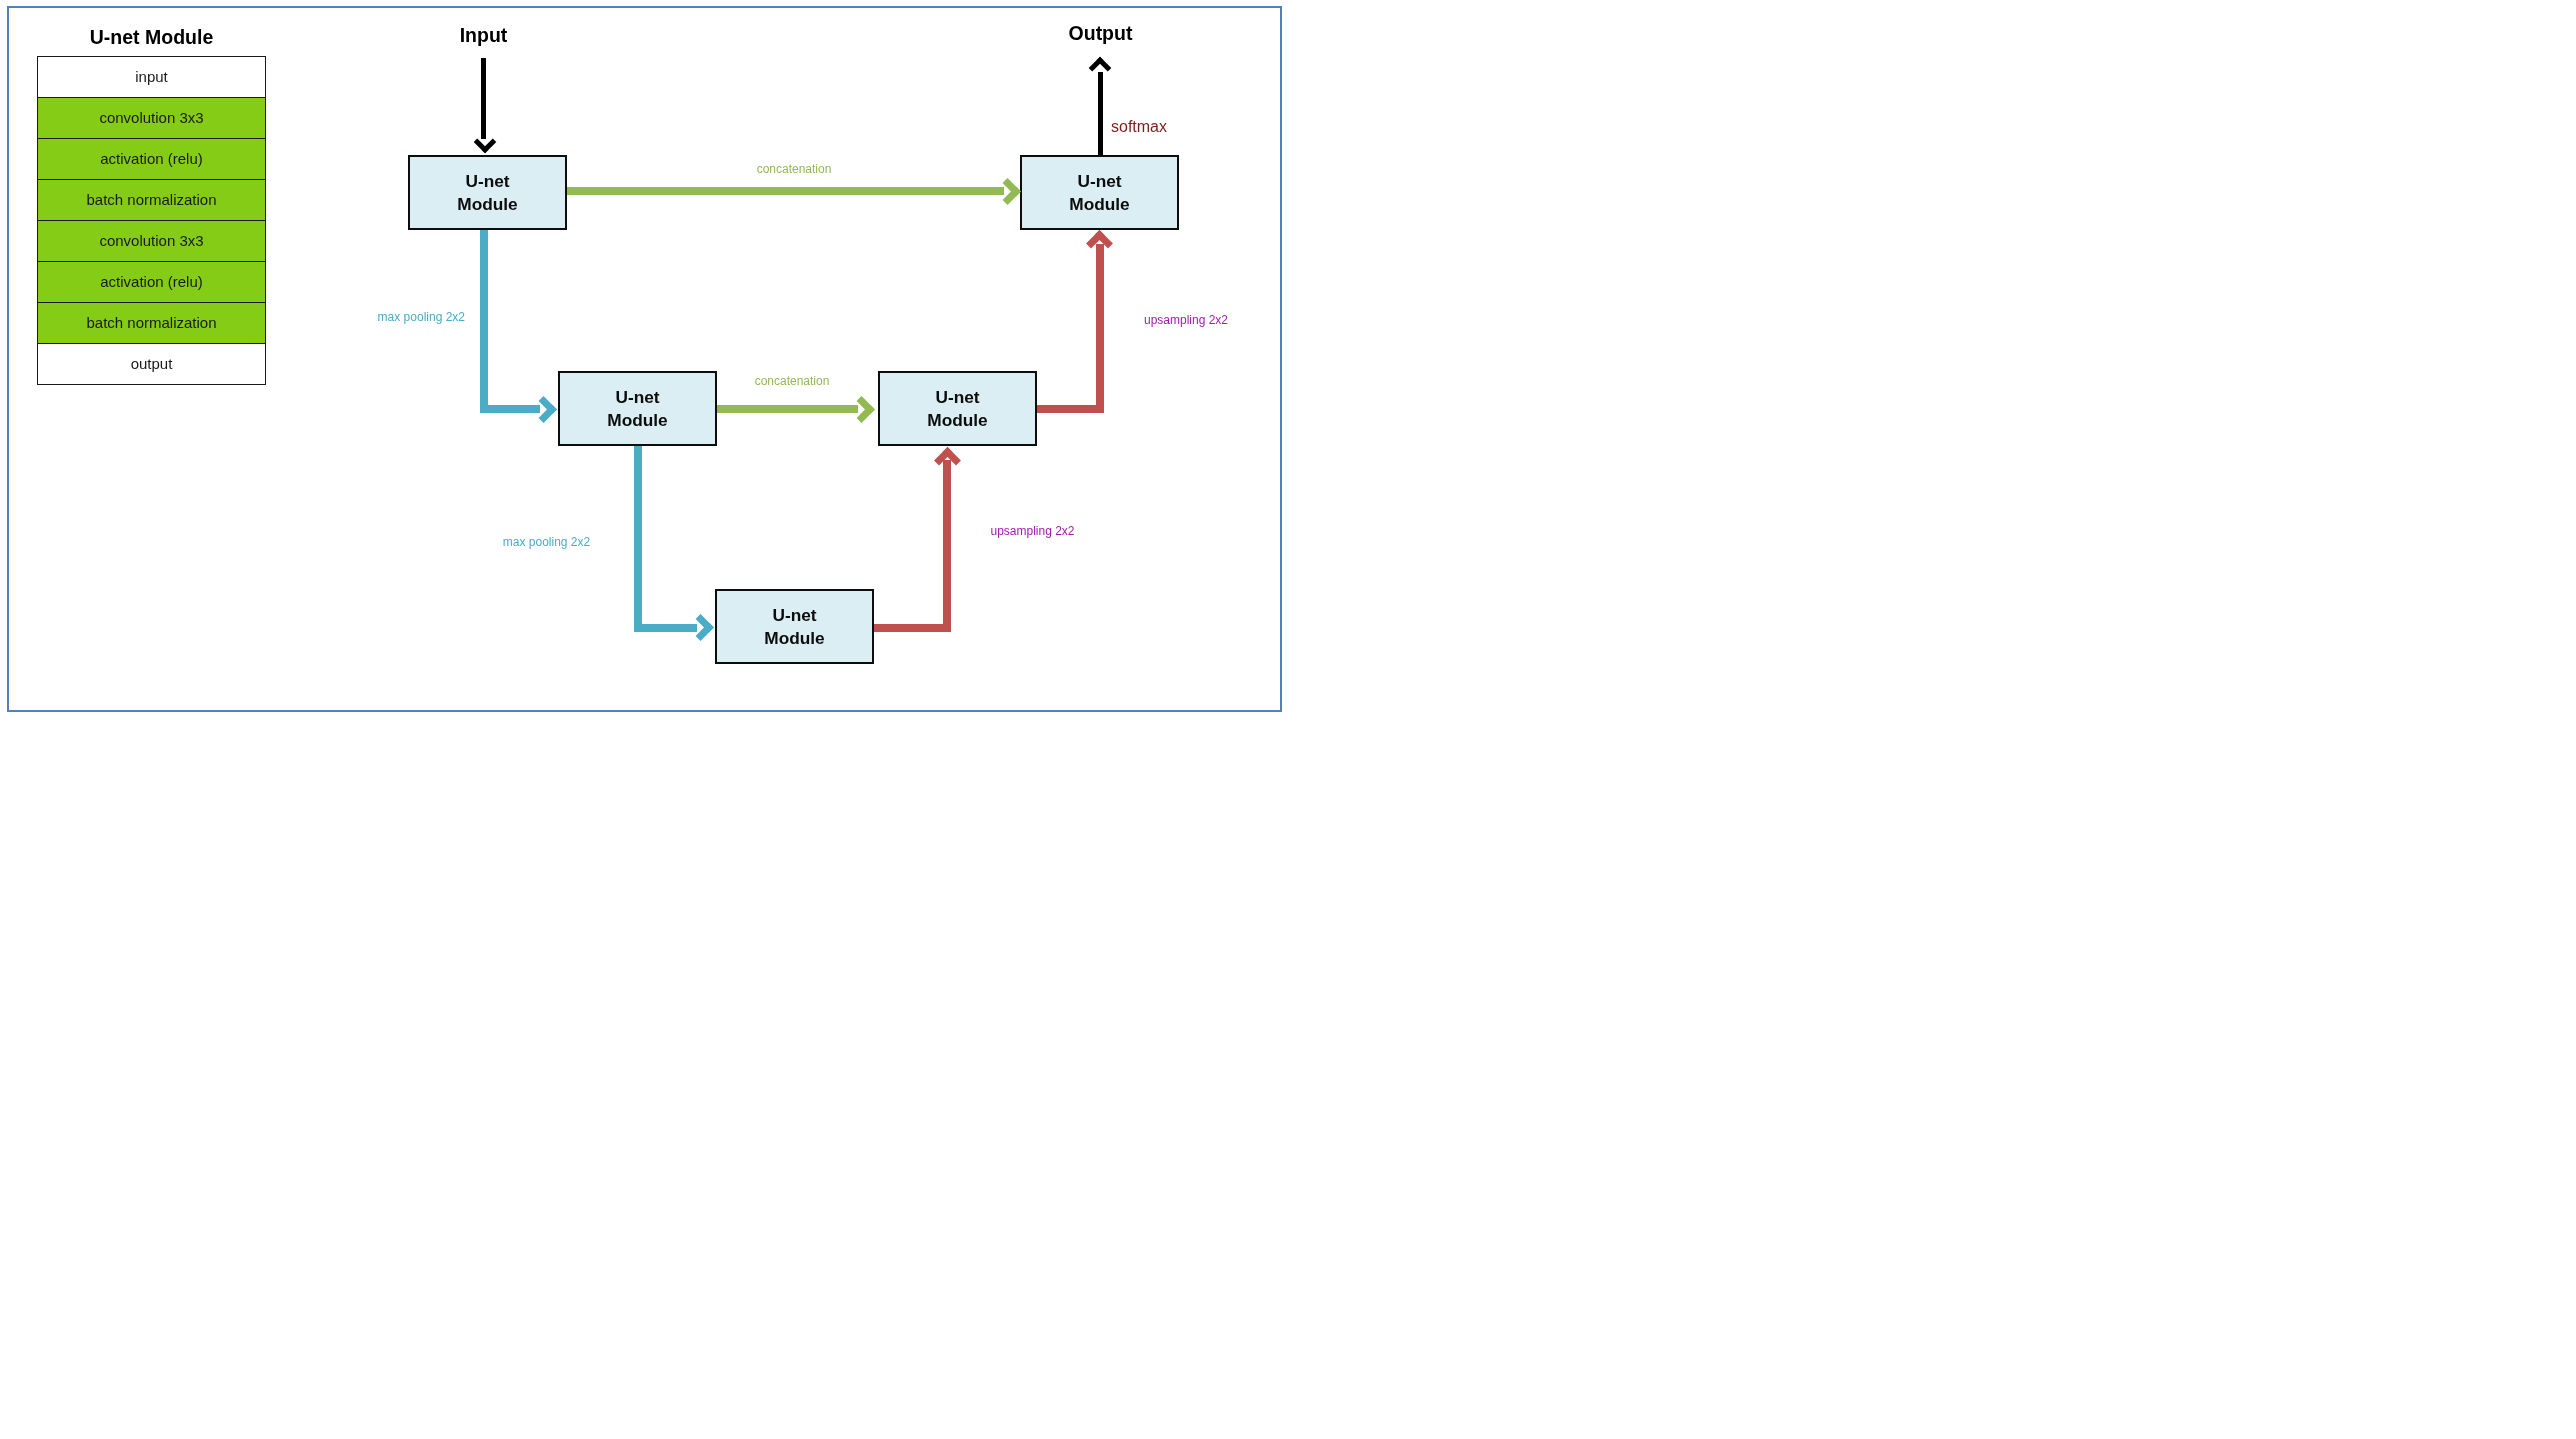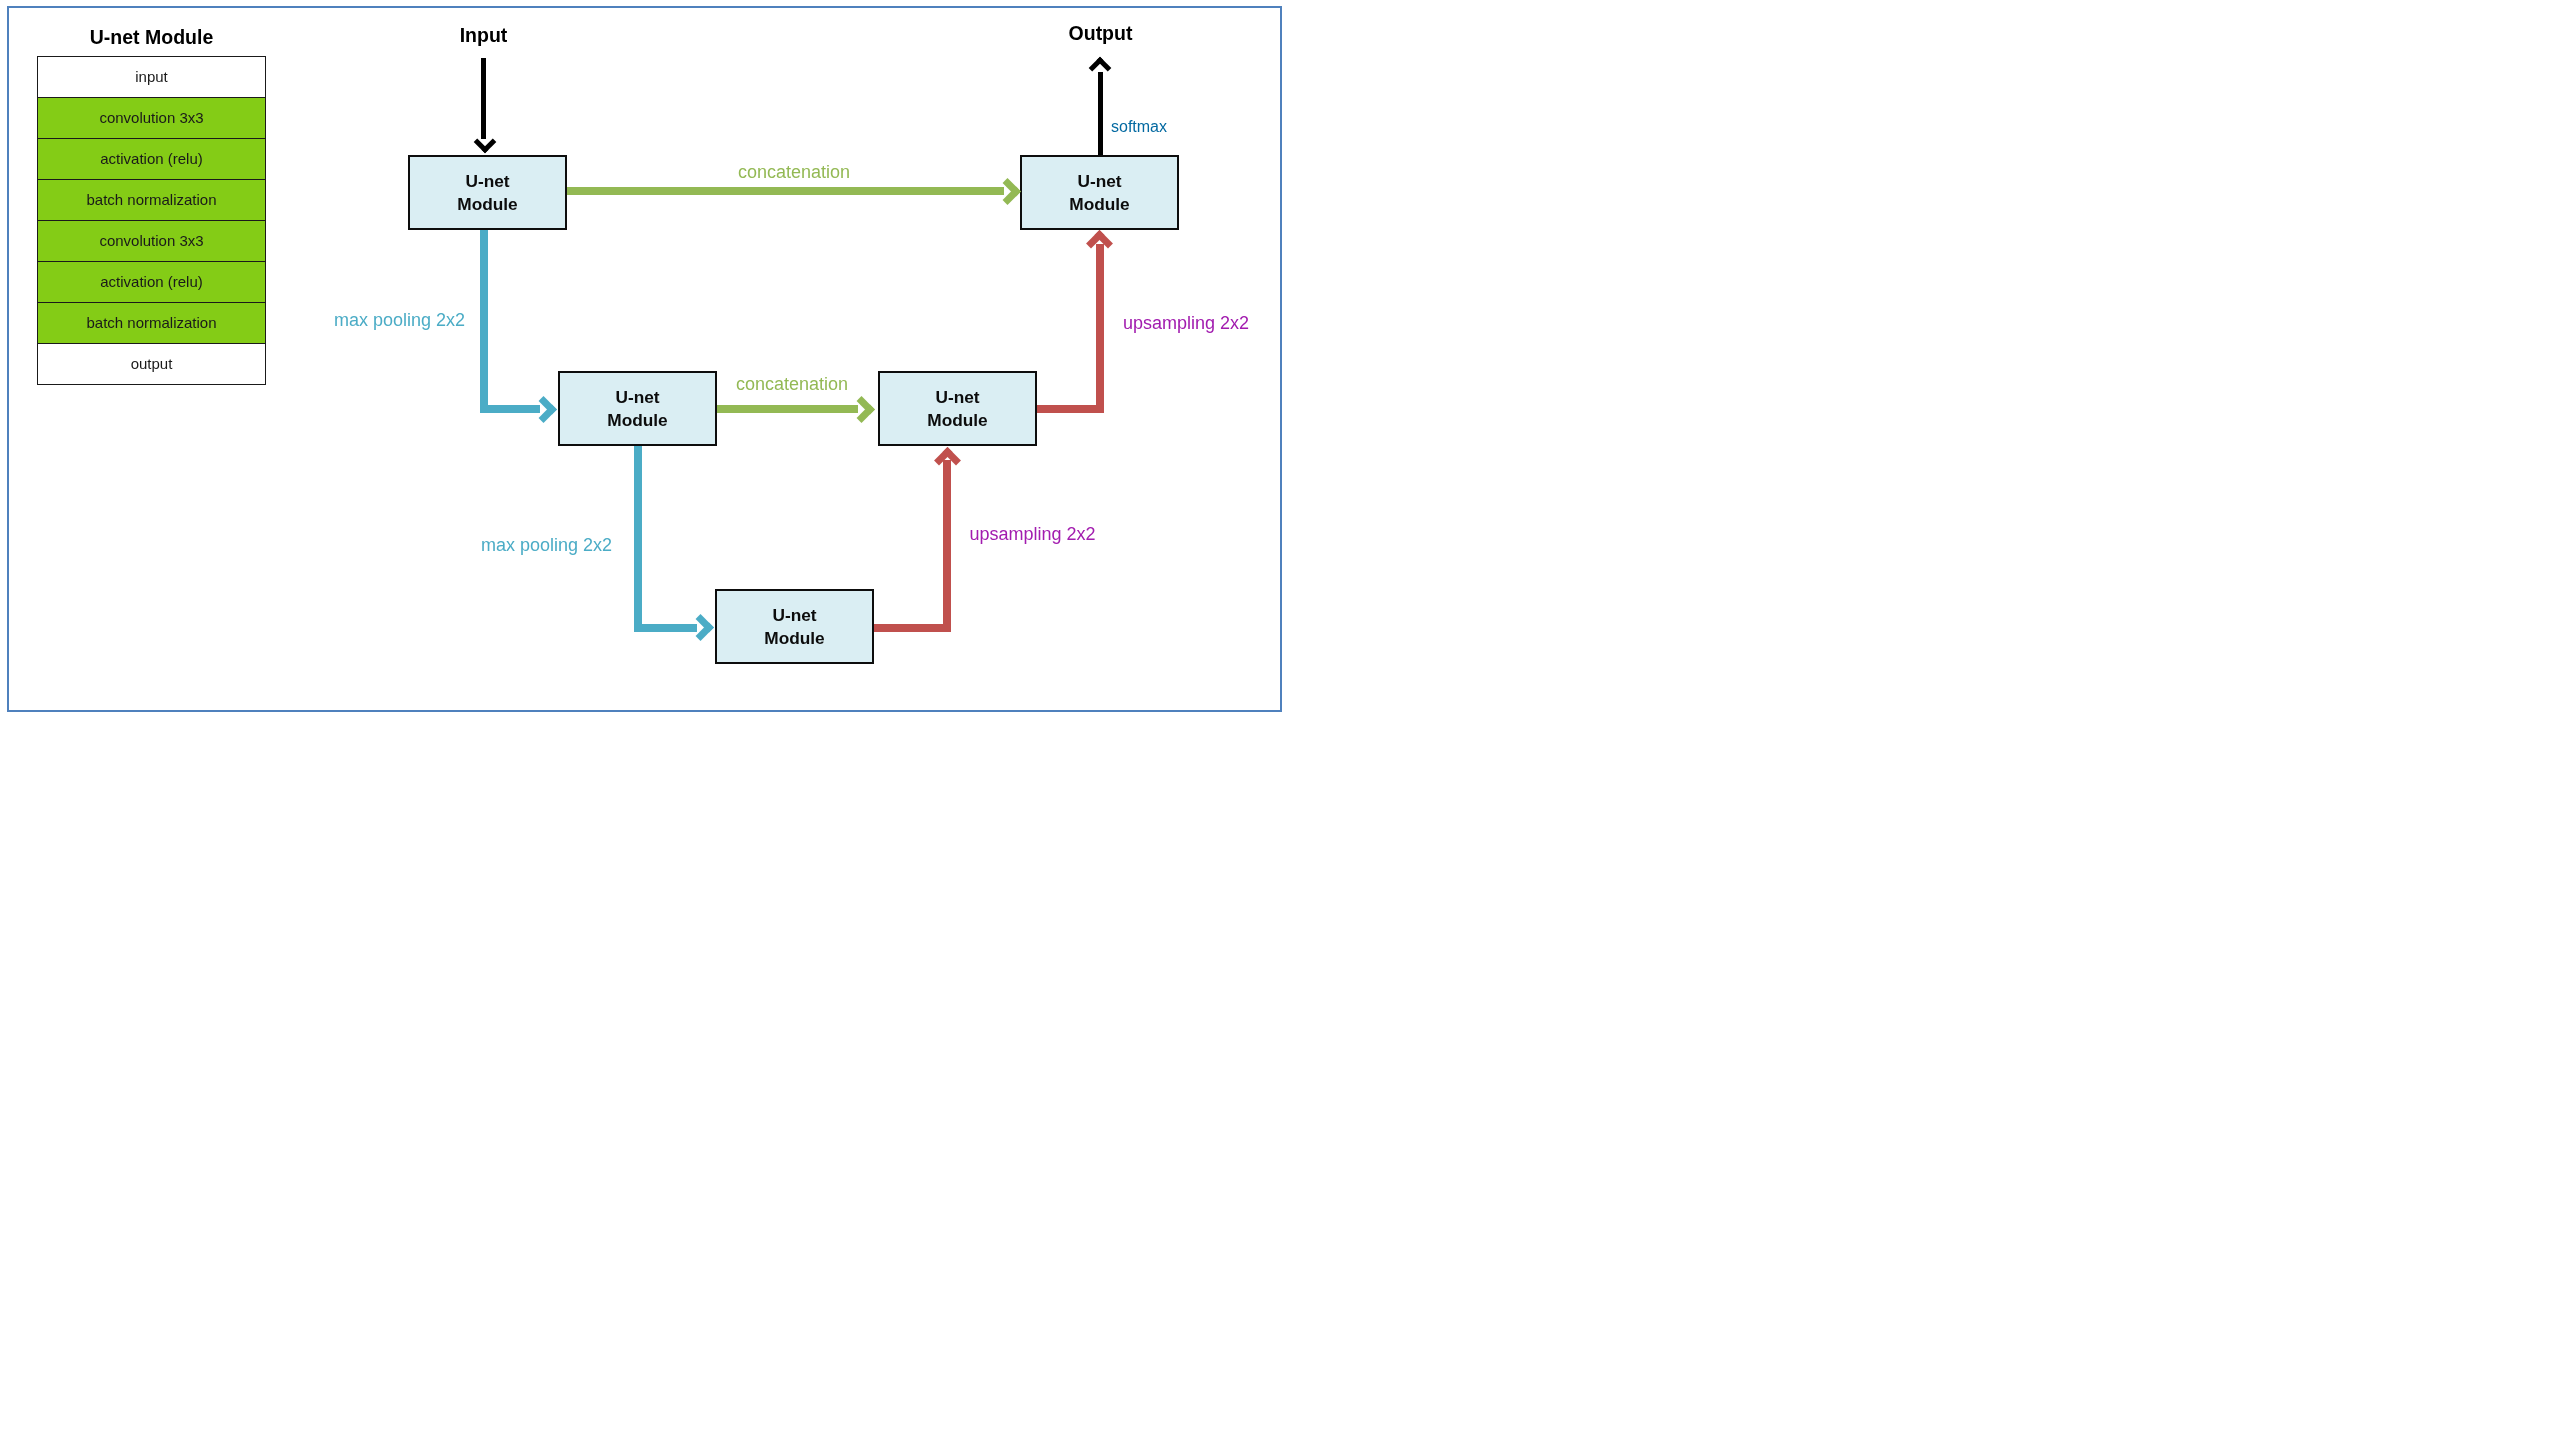--- a/index.html
+++ b/index.html
@@ -102,28 +102,28 @@
   
   .flow-label {
     position: absolute;
     font-size: 19.5px;
     font-weight: bold;
     color: #000000;
     text-align: center;
   }
   .edge-label {
     position: absolute;
-    font-size: 18px;
+    font-size: 12px;
     text-align: center;
     white-space: nowrap;
   }
   .edge-label.green-text { color: #93b954; }
   .edge-label.blue-text  { color: #4bacc6; }
   .edge-label.red-text   { color: #a21caf; }
-  .edge-label.dark-text  { color: #0369a1; font-size: 16px; }
+  .edge-label.dark-text  { color: #7f1d1d; font-size: 16px; }
 </style>
 </head>
 <body>
 
 <div class="canvas">
 
   <div class="outer-frame"></div>
 
   <div class="legend-title">U-net Module</div>
   <div class="legend-table">

